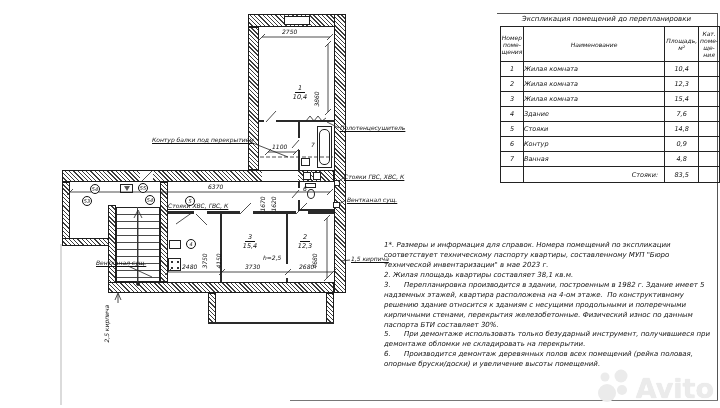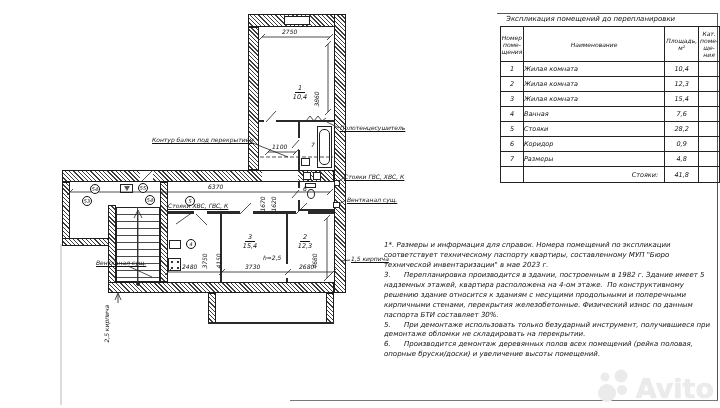--- a/index.html
+++ b/index.html
@@ -23,21 +23,21 @@
   .rt{transform:rotate(-90deg);transform-origin:0 100%}
   .circ{position:absolute;width:10px;height:10px;border:1px solid #111;border-radius:50%;
         font:italic 5px "DejaVu Sans",sans-serif;color:#111;display:flex;align-items:center;
         justify-content:center;z-index:6;background:#fff;box-sizing:border-box}
   .roomlab{position:absolute;z-index:6;text-align:center;font:italic 6.5px "DejaVu Sans",sans-serif;color:#111}
   .roomlab .num{display:inline-block;border-bottom:1px solid #111;padding:0 3px}
   .roomlab .ar{display:block}
   svg.lines{position:absolute;left:0;top:0;z-index:5}
   
   .frameline{position:absolute;background:#555;z-index:1}
-  .title{position:absolute;left:506px;top:15px;width:215px;text-align:left;
+  .title{position:absolute;left:476px;top:15px;width:215px;text-align:right;
          font:italic 7px "DejaVu Sans",sans-serif;color:#111;z-index:6}
   table.expl{position:absolute;left:500px;top:26px;border-collapse:collapse;z-index:6;table-layout:fixed}
   table.expl td,table.expl th{border:1px solid #222;padding:0;color:#111;overflow:hidden}
   table.expl th{font:italic 6px "DejaVu Sans",sans-serif;white-space:pre-line;font-weight:normal;vertical-align:middle}
   table.expl td{font:italic 6.5px "DejaVu Sans",sans-serif;height:14px;vertical-align:middle}
   .cnum{width:22px;text-align:center}
   .cname{width:140px;text-align:left;padding-left:5px}
   .carea{width:33px;text-align:center}
   .ccat{width:20px;text-align:center}
   .totname{text-align:right !important;padding-right:6px !important}
@@ -217,53 +217,54 @@
     <td class="ccat"></td>
   </tr>
   <tr>
     <td class="cnum">3</td>
     <td class="cname">Жилая комната</td>
     <td class="carea">15,4</td>
     <td class="ccat"></td>
   </tr>
   <tr>
     <td class="cnum">4</td>
-    <td class="cname">Ванная</td>
+    <td class="cname">Здание</td>
     <td class="carea">7,6</td>
     <td class="ccat"></td>
   </tr>
   <tr>
     <td class="cnum">5</td>
     <td class="cname">Стояки</td>
-    <td class="carea">28,2</td>
+    <td class="carea">14,8</td>
     <td class="ccat"></td>
   </tr>
   <tr>
     <td class="cnum">6</td>
-    <td class="cname">Коридор</td>
+    <td class="cname">Контур</td>
     <td class="carea">0,9</td>
     <td class="ccat"></td>
   </tr>
   <tr>
     <td class="cnum">7</td>
-    <td class="cname">Размеры</td>
+    <td class="cname">Ванная</td>
     <td class="carea">4,8</td>
     <td class="ccat"></td>
   </tr>
   <tr>
     <td class="cnum" style="height:15px"></td>
     <td class="cname totname">Стояки:</td>
-    <td class="carea">41,8</td>
+    <td class="carea">83,5</td>
     <td class="ccat"></td>
   </tr>
 </tbody>
   </table>
 
 <div class="notes">
   <p>1*. Размеры и информация для справок. Номера помещений по экспликации соответствует техническому паспорту квартиры, составленному МУП "Бюро технической инвентаризации" в мае 2023 г.</p>
+  <p>2. Жилая площадь квартиры составляет 38,1 кв.м.</p>
   <p>3.      Перепланировка производится в здании, построенным в 1982 г. Здание имеет 5 надземных этажей, квартира расположена на 4-ом этаже.  По конструктивному решению здание относится к зданиям с несущими продольными и поперечными кирпичными стенами, перекрытия железобетонные. Физический износ по данным паспорта БТИ составляет 30%.</p>
   <p>5.      При демонтаже использовать только безударный инструмент, получившиеся при демонтаже обломки не складировать на перекрытии.</p>
   <p>6.      Производится демонтаж деревянных полов всех помещений (рейка половая, опорные бруски/доски) и увеличение высоты помещений.</p>
 </div>
 
 <div class="wm">
   <svg width="36" height="36">
     <circle cx="9" cy="9" r="4.5" fill="#ebebeb"></circle>
     <circle cx="11" cy="25" r="9" fill="#ebebeb"></circle>
     <circle cx="25" cy="8" r="6.5" fill="#ebebeb"></circle>

